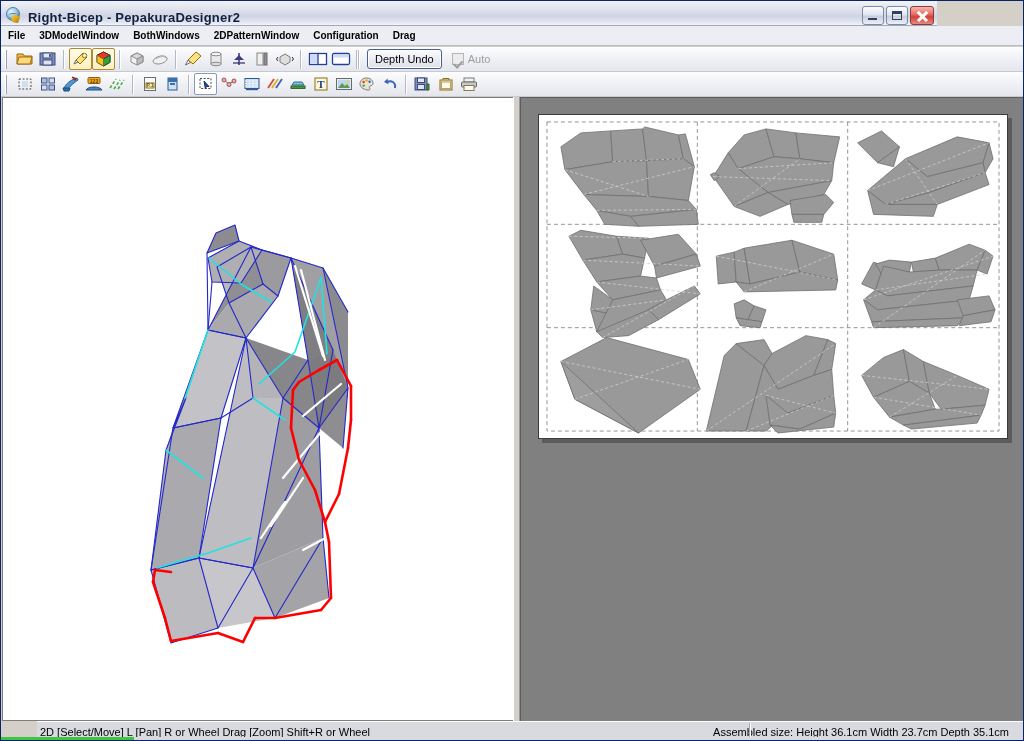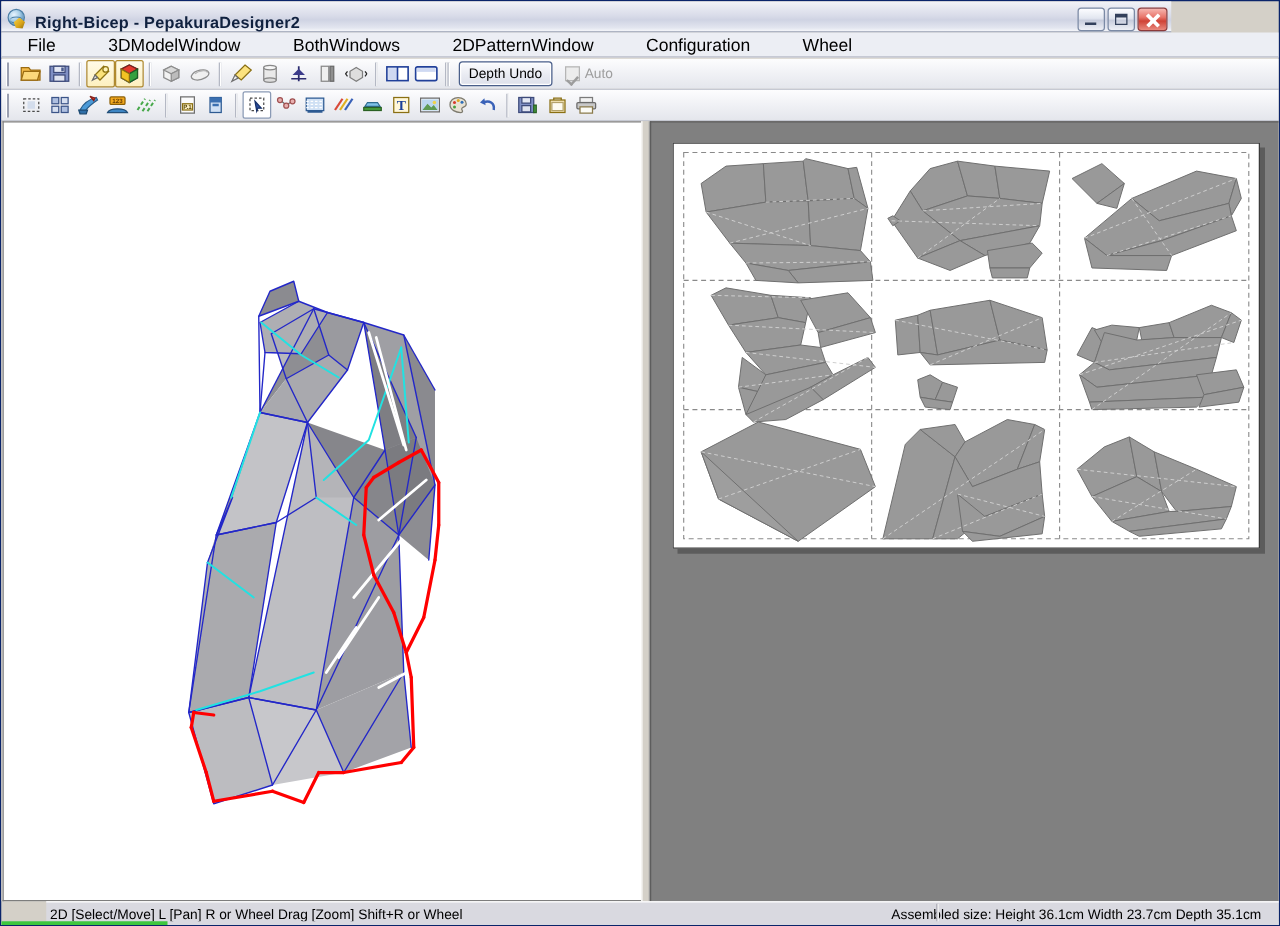--- a/index.html
+++ b/index.html
@@ -128,25 +128,26 @@
     left: 0; top: 25px;
     width: 1022px;
     height: 20px;
     background: #eceef4;
     border-bottom: 1px solid #b9bdc9;
     display: flex;
     align-items: center;
     box-sizing: border-box;
   }
   .menu-item {
-    padding: 2px 21px;
-    font-size: 14px;
+    padding: 2px 7px;
+    font-size: 10px;
     color: #000;
     white-space: nowrap;
     cursor: default;
+    font-weight: bold;
   }
 
   
   .toolbar {
     position: absolute;
     left: 0;
     width: 1022px;
     background: linear-gradient(to bottom, #fdfdfe 0%, #f0f1f5 50%, #e4e6ec 100%);
     display: flex;
     align-items: center;
@@ -350,21 +351,21 @@
         </div>
     </div>
   </div>
 
   <div class="menubar">
     <div class="menu-item">File</div>
     <div class="menu-item">3DModelWindow</div>
     <div class="menu-item">BothWindows</div>
     <div class="menu-item">2DPatternWindow</div>
     <div class="menu-item">Configuration</div>
-    <div class="menu-item">Wheel</div>
+    <div class="menu-item">Drag</div>
   </div>
 
   <div class="toolbar" id="toolbar1">
     <div class="grip"></div>
 
     <div class="tool">
       <svg width="18" height="16" viewBox="0 0 18 16">
         <path d="M1 3h6l1.5 2H16v8H1z" fill="#f3ba4a" stroke="#9a6b12" stroke-width="1"></path>
         <path d="M3 6h13l-2 7H1z" fill="#fcd87c" stroke="#9a6b12" stroke-width="1"></path>
       </svg>

